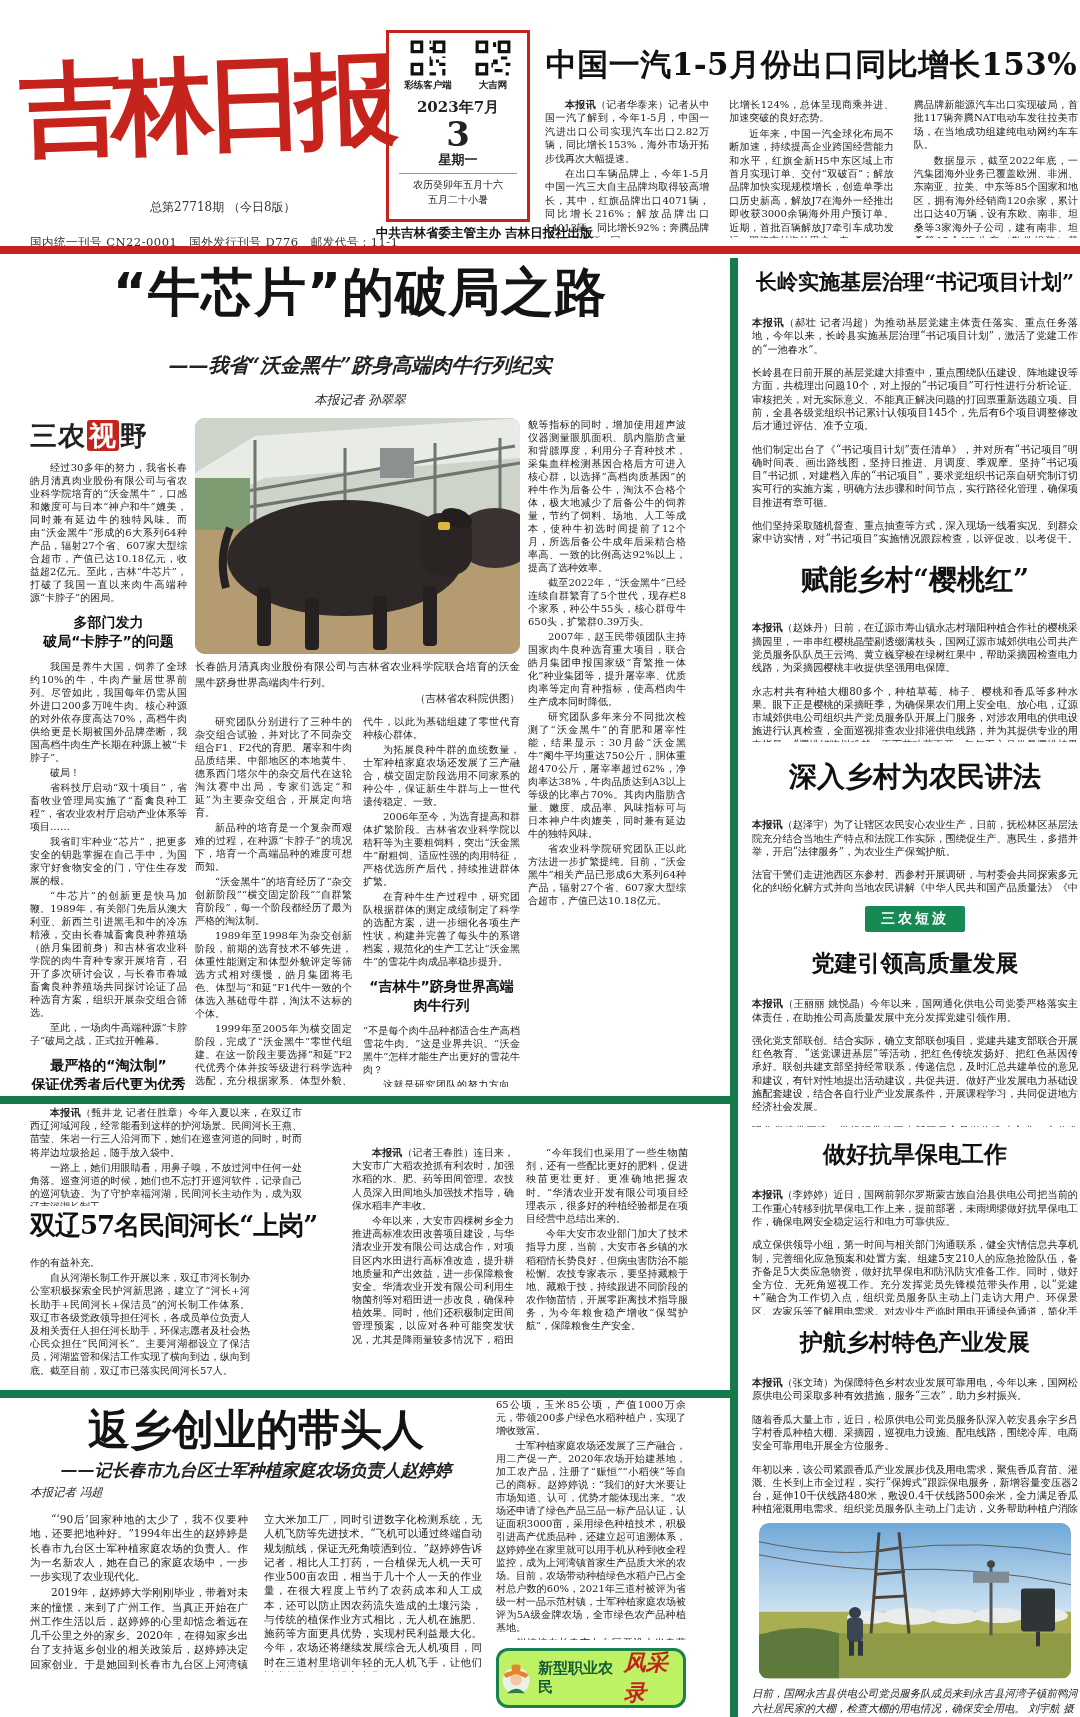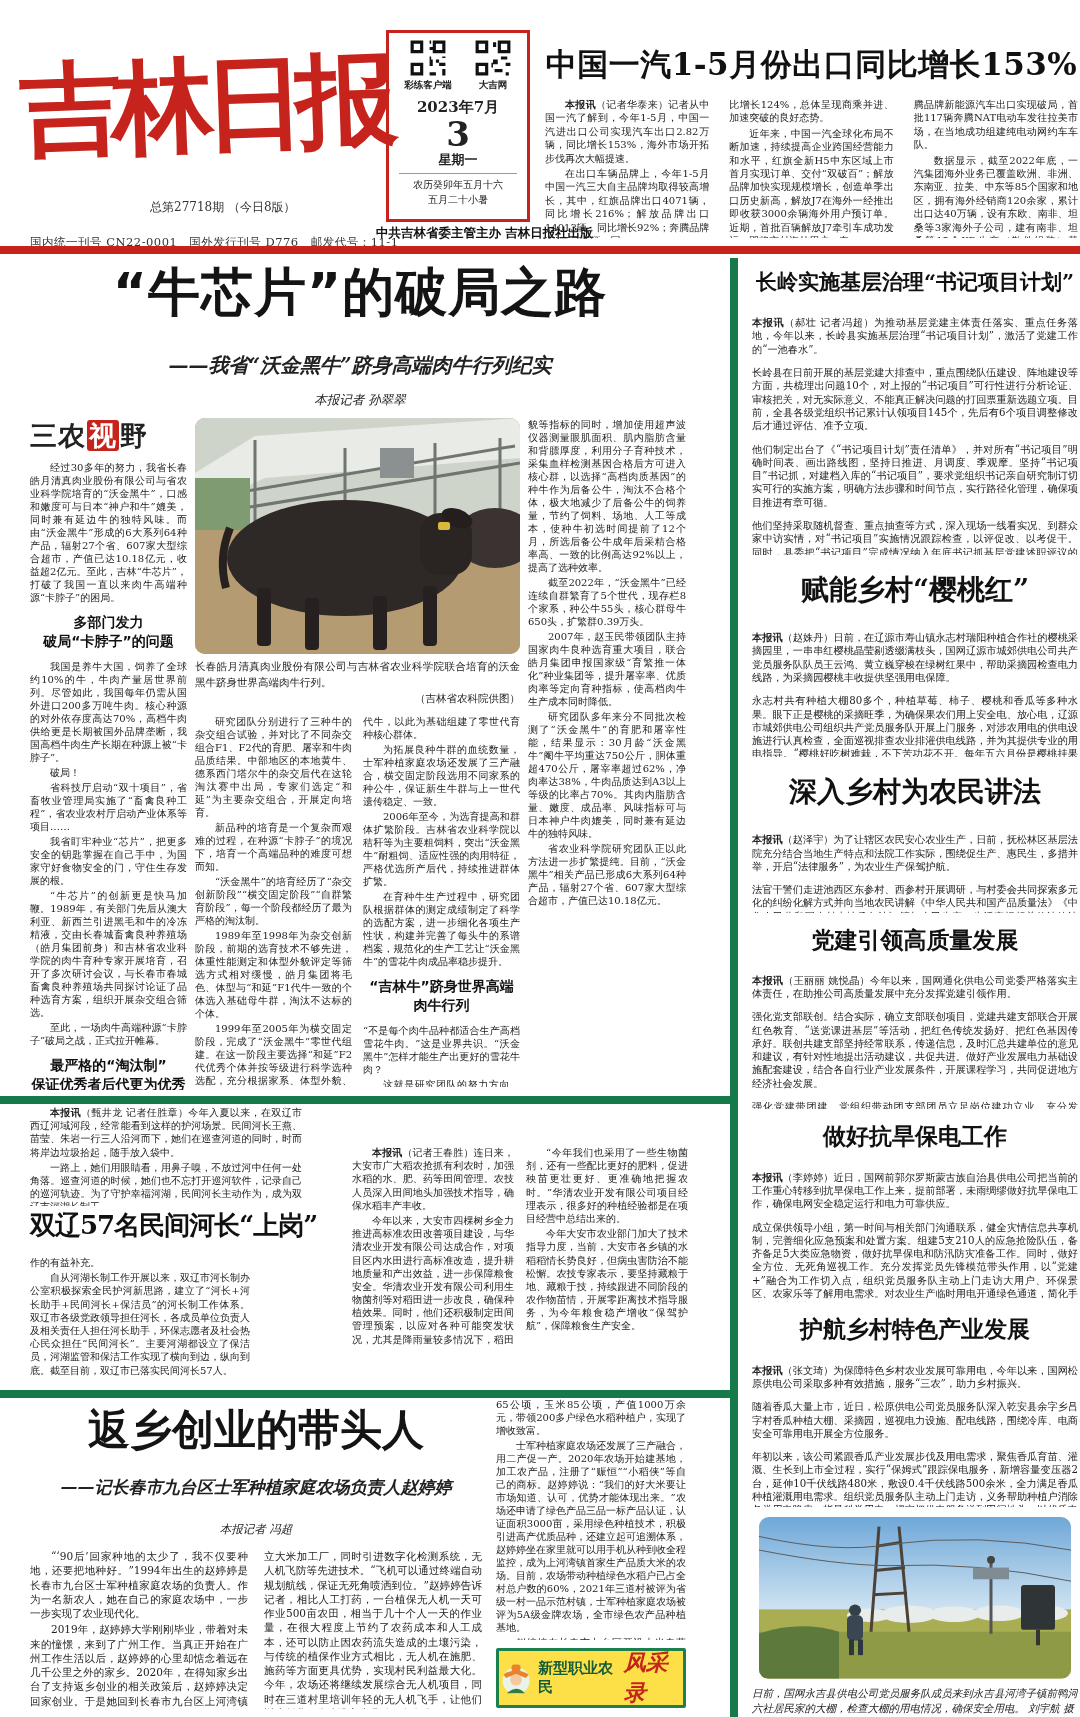--- a/index.html
+++ b/index.html
@@ -76,29 +76,29 @@
   .da{left:352px;top:1134px;width:336px;}
   .da-head{text-align:center;font-size:26px;font-weight:900;color:#111;white-space:nowrap;
     font-family:"DejaVu Serif",serif;}
   .da-cols{display:flex;gap:12px;margin-top:12px;}
   .da-cols > div{width:162px;height:200px;overflow:hidden;font-size:10px;line-height:1.32;}
 
   
   .fx{left:30px;top:1402px;width:452px;}
   .fx-head{text-align:center;font-size:42px;font-weight:900;color:#141414;
     font-family:"DejaVu Sans",sans-serif;white-space:nowrap;}
-  .fx-sub{text-align:center;font-size:17px;font-weight:bold;font-style:italic;margin-top:18px;white-space:nowrap;}
-  .fx-byline{text-align:center;font-size:11.5px;font-style:italic;margin-top:23px;}
+  .fx-sub{text-align:center;font-size:17px;font-weight:bold;font-style:italic;margin-top:1px;white-space:nowrap;}
+  .fx-byline{text-align:left;font-size:11.5px;font-style:italic;margin-top:3px;}
   .fx-cols{display:flex;gap:16px;margin-top:12px;}
   .fx-cols > div{width:218px;height:160px;overflow:hidden;font-size:10.5px;line-height:1.36;}
   .fx3{left:496px;top:1398px;width:190px;height:242px;font-size:10px;line-height:1.3;}
 
   .farmer-badge{left:496px;top:1648px;width:190px;height:60px;border:3px solid #1c7f4e;
-    border-radius:2px;box-sizing:border-box;display:flex;align-items:center;
-    justify-content:center;gap:5px;background:#fde047;}
+    border-radius:12px;box-sizing:border-box;display:flex;align-items:center;
+    justify-content:center;gap:5px;background:#bef264;}
   .fb-green{font-size:15px;font-weight:900;color:#145c36;font-family:"DejaVu Sans",sans-serif;}
   .fb-red{font-size:22px;font-weight:900;font-style:italic;color:#c5231c;}
 
   
   .rc{left:752px;top:266px;width:326px;height:1451px;display:flex;flex-direction:column;overflow:hidden;}
   .rc-body{font-size:10.2px;line-height:1.3;text-align:justify;overflow:hidden;}
   .rc-h-serif{font-weight:900;text-align:center;color:#111;font-family:"DejaVu Serif",serif;white-space:nowrap;}
   .cl-head{font-size:21px;margin:2px 0 10px;}
   .cherry-head{font-size:28px;margin:16px 0 12px;}
   .law-head{font-size:28px;margin:16px 0 12px;}
@@ -339,20 +339,23 @@
         <p><b>本报讯</b>（赵姝丹）日前，在辽源市寿山镇永志村瑞阳种植合作社的樱桃采摘园里，一串串红樱桃晶莹剔透缀满枝头，国网辽源市城郊供电公司共产党员服务队队员王云鸿、黄立巍穿梭在绿树红果中，帮助采摘园检查电力线路，为采摘园樱桃丰收提供坚强用电保障。</p>
         <p>永志村共有种植大棚80多个，种植草莓、柿子、樱桃和香瓜等多种水果。眼下正是樱桃的采摘旺季，为确保果农们用上安全电、放心电，辽源市城郊供电公司组织共产党员服务队开展上门服务，对涉农用电的供电设施进行认真检查，全面巡视排查农业排灌供电线路，并为其提供专业的用电指导。“樱桃好吃树难栽，不下苦功花不开。每年五六月份是樱桃挂果的重要时期，樱桃树对水分需求量大，每月用电量也突增，有了供电公司帮我们检查设备，我们心里就更踏实了！”采摘园的负责人说。</p>
       </div>
 
     <div class="rc-h-serif law-head">深入乡村为农民讲法</div>
     <div class="rc-body law-body">
         <p><b>本报讯</b>（赵泽宇）为了让辖区农民安心农业生产，日前，抚松林区基层法院充分结合当地生产特点和法院工作实际，围绕促生产、惠民生，多措并举，开启“法律服务”，为农业生产保驾护航。</p>
         <p>法官干警们走进池西区东参村、西参村开展调研，与村委会共同探索多元化的纠纷化解方式并向当地农民讲解《中华人民共和国产品质量法》《中华人民共和国农村土地承包法》等与农民生产、生活密切相关的法律法规，提升农民自我保护能力和依法维权意识。</p>
       </div>
 
+    <div class="sn-badge-row">
+      <span class="sn-badge">三农短波</span>
+    </div>
 
     <div class="rc-h-serif mini-head">党建引领高质量发展</div>
     <div class="rc-body party-body">
         <p><b>本报讯</b>（王丽丽 姚悦晶）今年以来，国网通化供电公司党委严格落实主体责任，在助推公司高质量发展中充分发挥党建引领作用。</p>
         <p>强化党支部联创。结合实际，确立支部联创项目，党建共建支部联合开展红色教育、“送党课进基层”等活动，把红色传统发扬好、把红色基因传承好。联创共建支部坚持经常联系，传递信息，及时汇总共建单位的意见和建议，有针对性地提出活动建议，共促共进。做好产业发展电力基础设施配套建设，结合各自行业产业发展条件，开展课程学习，共同促进地方经济社会发展。</p>
         <p>强化党建带团建。党组织带动团支部团员立足岗位建功立业。充分发挥“师带徒”“老带新”培养模式，老党员当师傅、当导师，结对互促，引导团员青年增强艰苦奋斗、拼搏向上的前进动力。激励团员青年积极参与到创新工作中，助力国网柳河县供电公司城关供电所QC小组连获殊荣。</p>
       </div>
 
     <div class="rc-h-serif mini-head">做好抗旱保电工作</div>
     <div class="rc-body drought-body">

